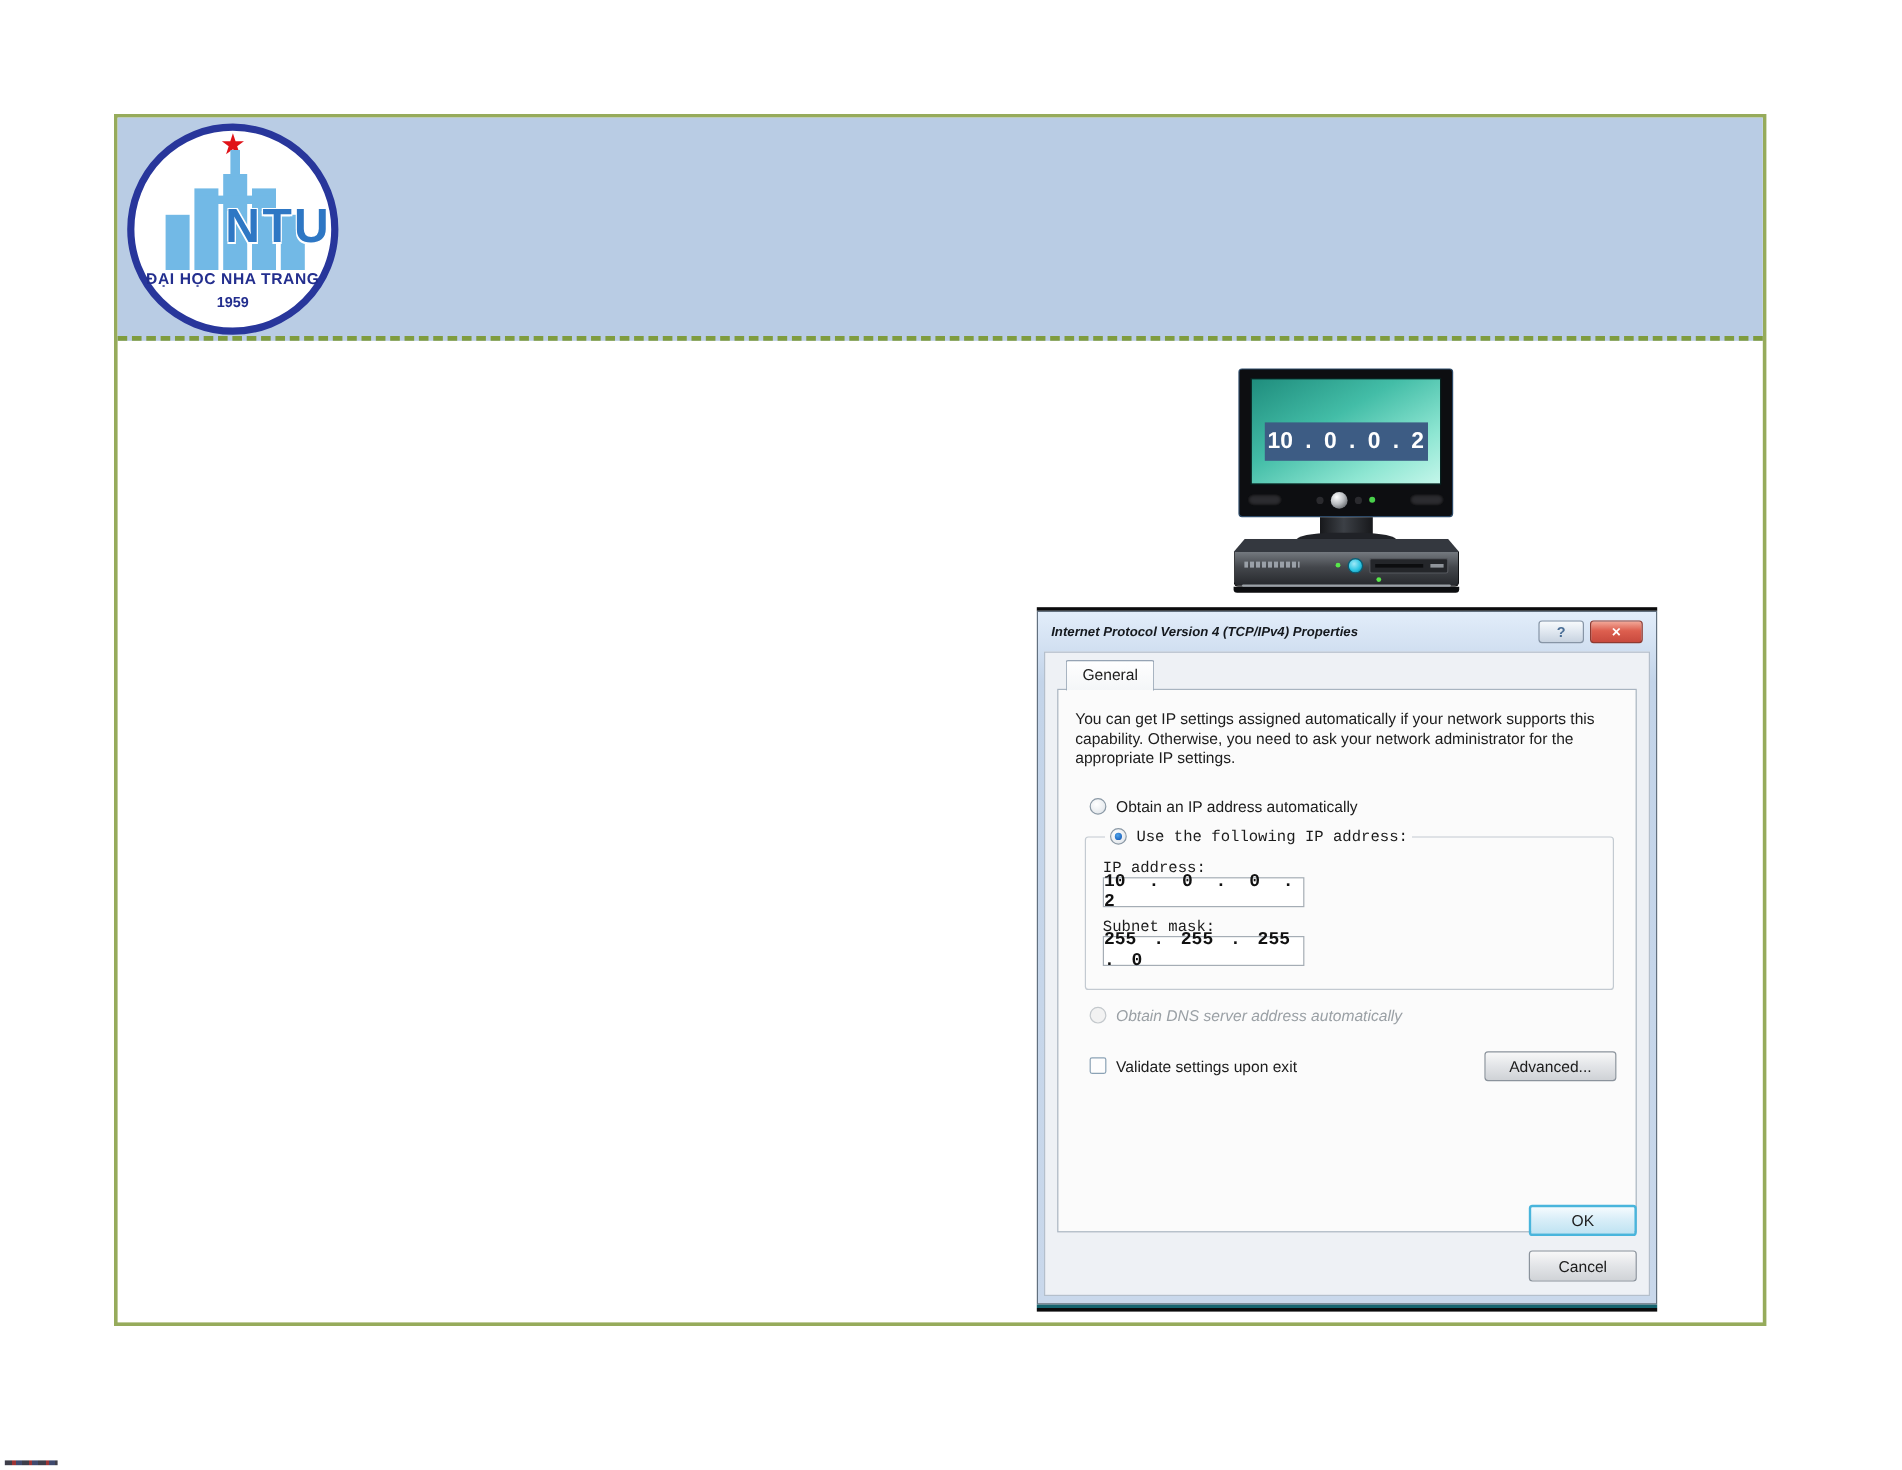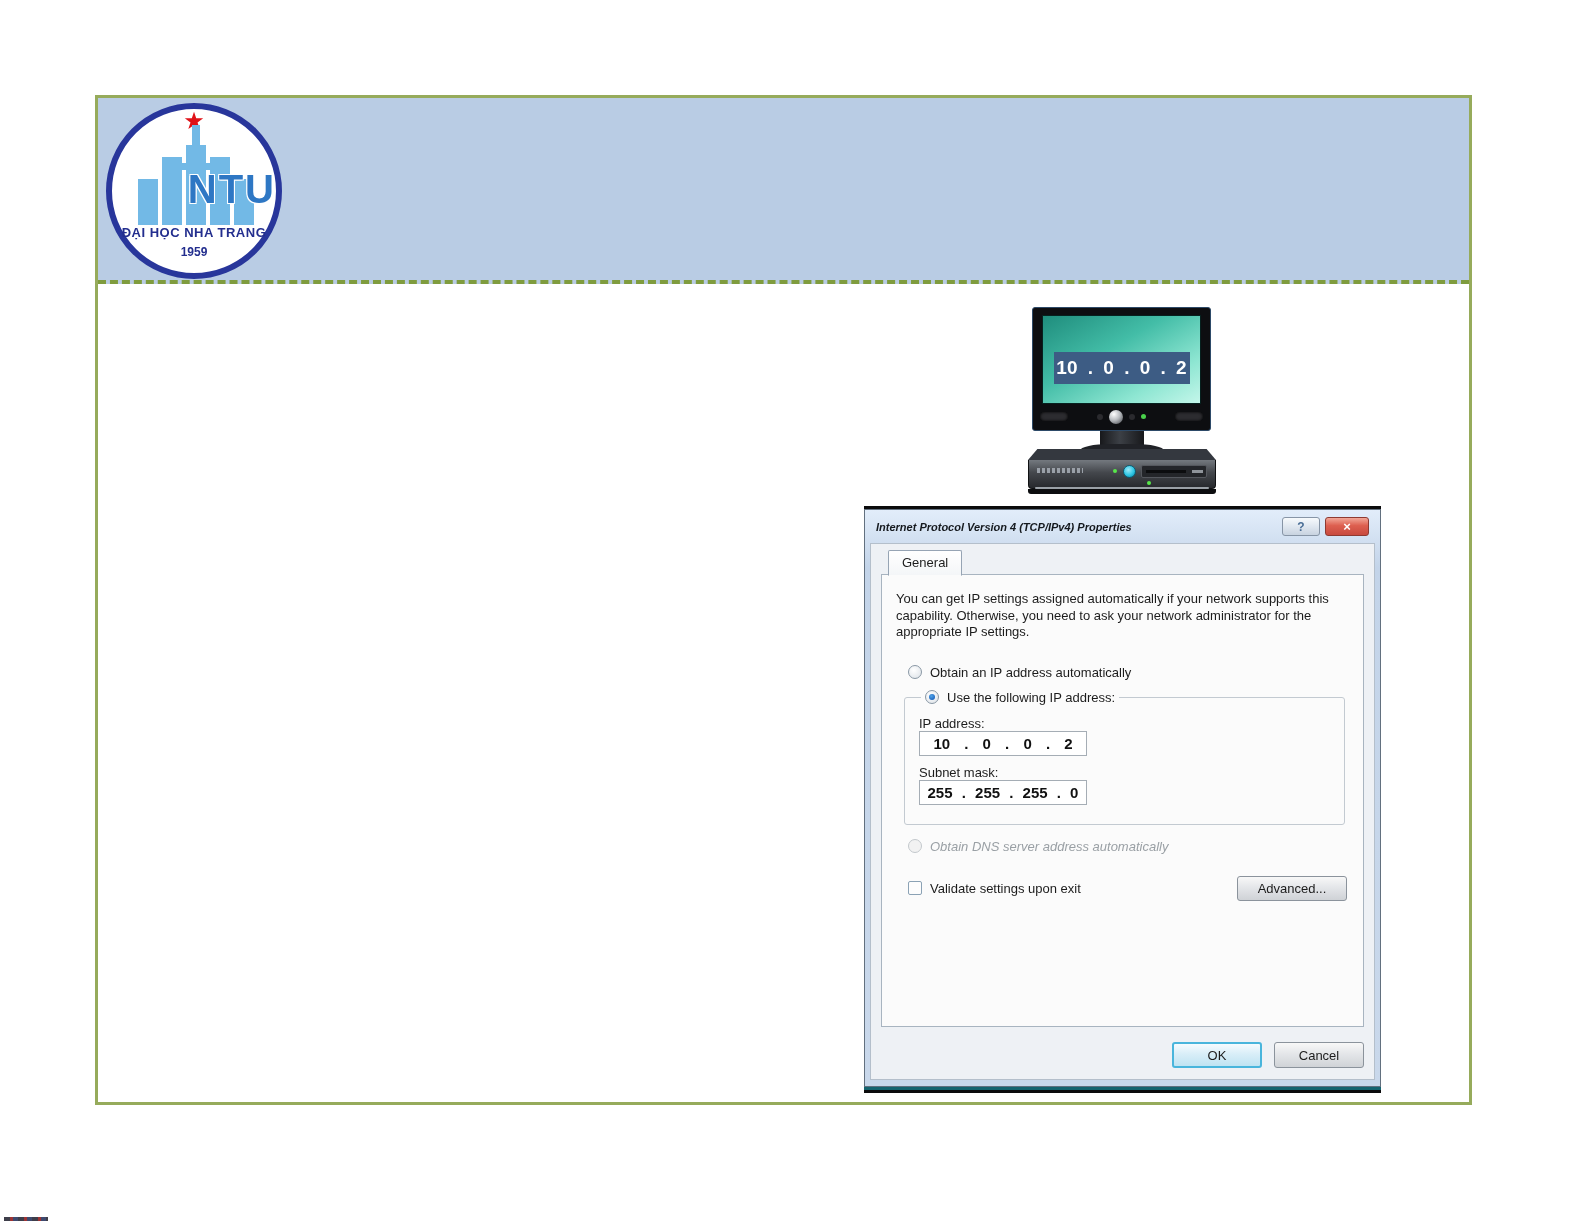--- a/index.html
+++ b/index.html
@@ -108,41 +108,41 @@
   .radio-row { display:flex; align-items:center; gap:8px; font-size:13px; color:#1c1c1c; }
   .radio-row.first { margin:24px 0 10px 12px; }
   .radio-row.disabled { margin:14px 0 8px 12px; color:#9aa0a5;font-style:italic; }
   .radio { width:14px; height:14px; border-radius:50%; flex:0 0 auto;
            background:radial-gradient(circle at 40% 35%, #ffffff, #e6eaee 70%, #cfd5da);
            border:1px solid #8a98a5; position:relative; }
   .radio.selected::after { content:""; position:absolute; left:3px; top:3px; width:6px; height:6px;
            border-radius:50%; background:radial-gradient(circle at 40% 35%, #4fa3e8, #0b4fb0); }
   .radio.off { background:#f2f2f2; border-color:#c3c8cc; }
   fieldset.group { border:1px solid #c3cad1; border-radius:3px;
-                   margin:0 4px 0 8px; padding:2px 14px 10px; }
+                   margin:0 4px 0 8px; padding:2px 14px 10px;font-family:Liberation Mono, monospace; }
   fieldset.group legend { display:flex; align-items:center; gap:8px; font-size:13px;
                           color:#1c1c1c; padding:0 4px; margin-left:2px; }
   .field-row { display:flex; align-items:flex-start; justify-content:space-between; margin:9px 0;flex-direction:column; }
   .field-label { font-size:13px; color:#1c1c1c; }
   .value-box { width:168px; height:25px; background:#ffffff; border:1px solid #a5adb5;
                display:flex; align-items:center; justify-content:center;
                font-size:15px; font-weight:bold; color:#111; word-spacing:10px; }
   .value-box.tight { word-spacing:5px; }
   .value-box.empty { color:#6b6f74; word-spacing:34px; font-weight:bold; }
   .bottom-row { display:flex; align-items:center; justify-content:space-between;
                 margin:22px 2px 0 12px; }
   .checkbox-row { display:flex; align-items:center; gap:8px; font-size:13px; color:#1c1c1c; }
   .checkbox { width:14px; height:14px; background:#fdfdfd; border:1px solid #8ba2b5;
               border-radius:2px; flex:0 0 auto; }
   .btn { font-size:13px; color:#1c1c1c; border-radius:3px; cursor:default;
          display:flex; align-items:center; justify-content:center; }
   .btn-advanced { width:110px; height:25px;
                   background:linear-gradient(#f8f8f8,#e4e6e9 45%,#cfd2d6);
                   border:1px solid #8b939c; }
-  .dialog-buttons { position:absolute; right:10px; bottom:11px; display:flex; gap:12px; }
+  .dialog-buttons { position:absolute; right:10px; bottom:11px; display:flex; gap:12px;flex-direction:column; }
   .btn-ok { width:90px; height:26px; border:2px solid #49b5dc;
             background:linear-gradient(#f5fbfe,#d9eef8 45%,#bfe3f2); }
   .btn-cancel { width:90px; height:26px; border:1px solid #8b939c;
                 background:linear-gradient(#f8f8f8,#e4e6e9 45%,#d0d3d7); }
   .edge-teal { height:3px; background:#15646f; }
   .edge-black-bottom { height:3px; background:#0b0b0c; }
 
   
   .artifact-strip { position:absolute; left:4px; top:1217px; width:44px; height:4px; opacity:.85;
                     background:repeating-linear-gradient(90deg,#1c1c2a 0 6px,#8c1010 6px 9px,#1d2a55 9px 14px); }

